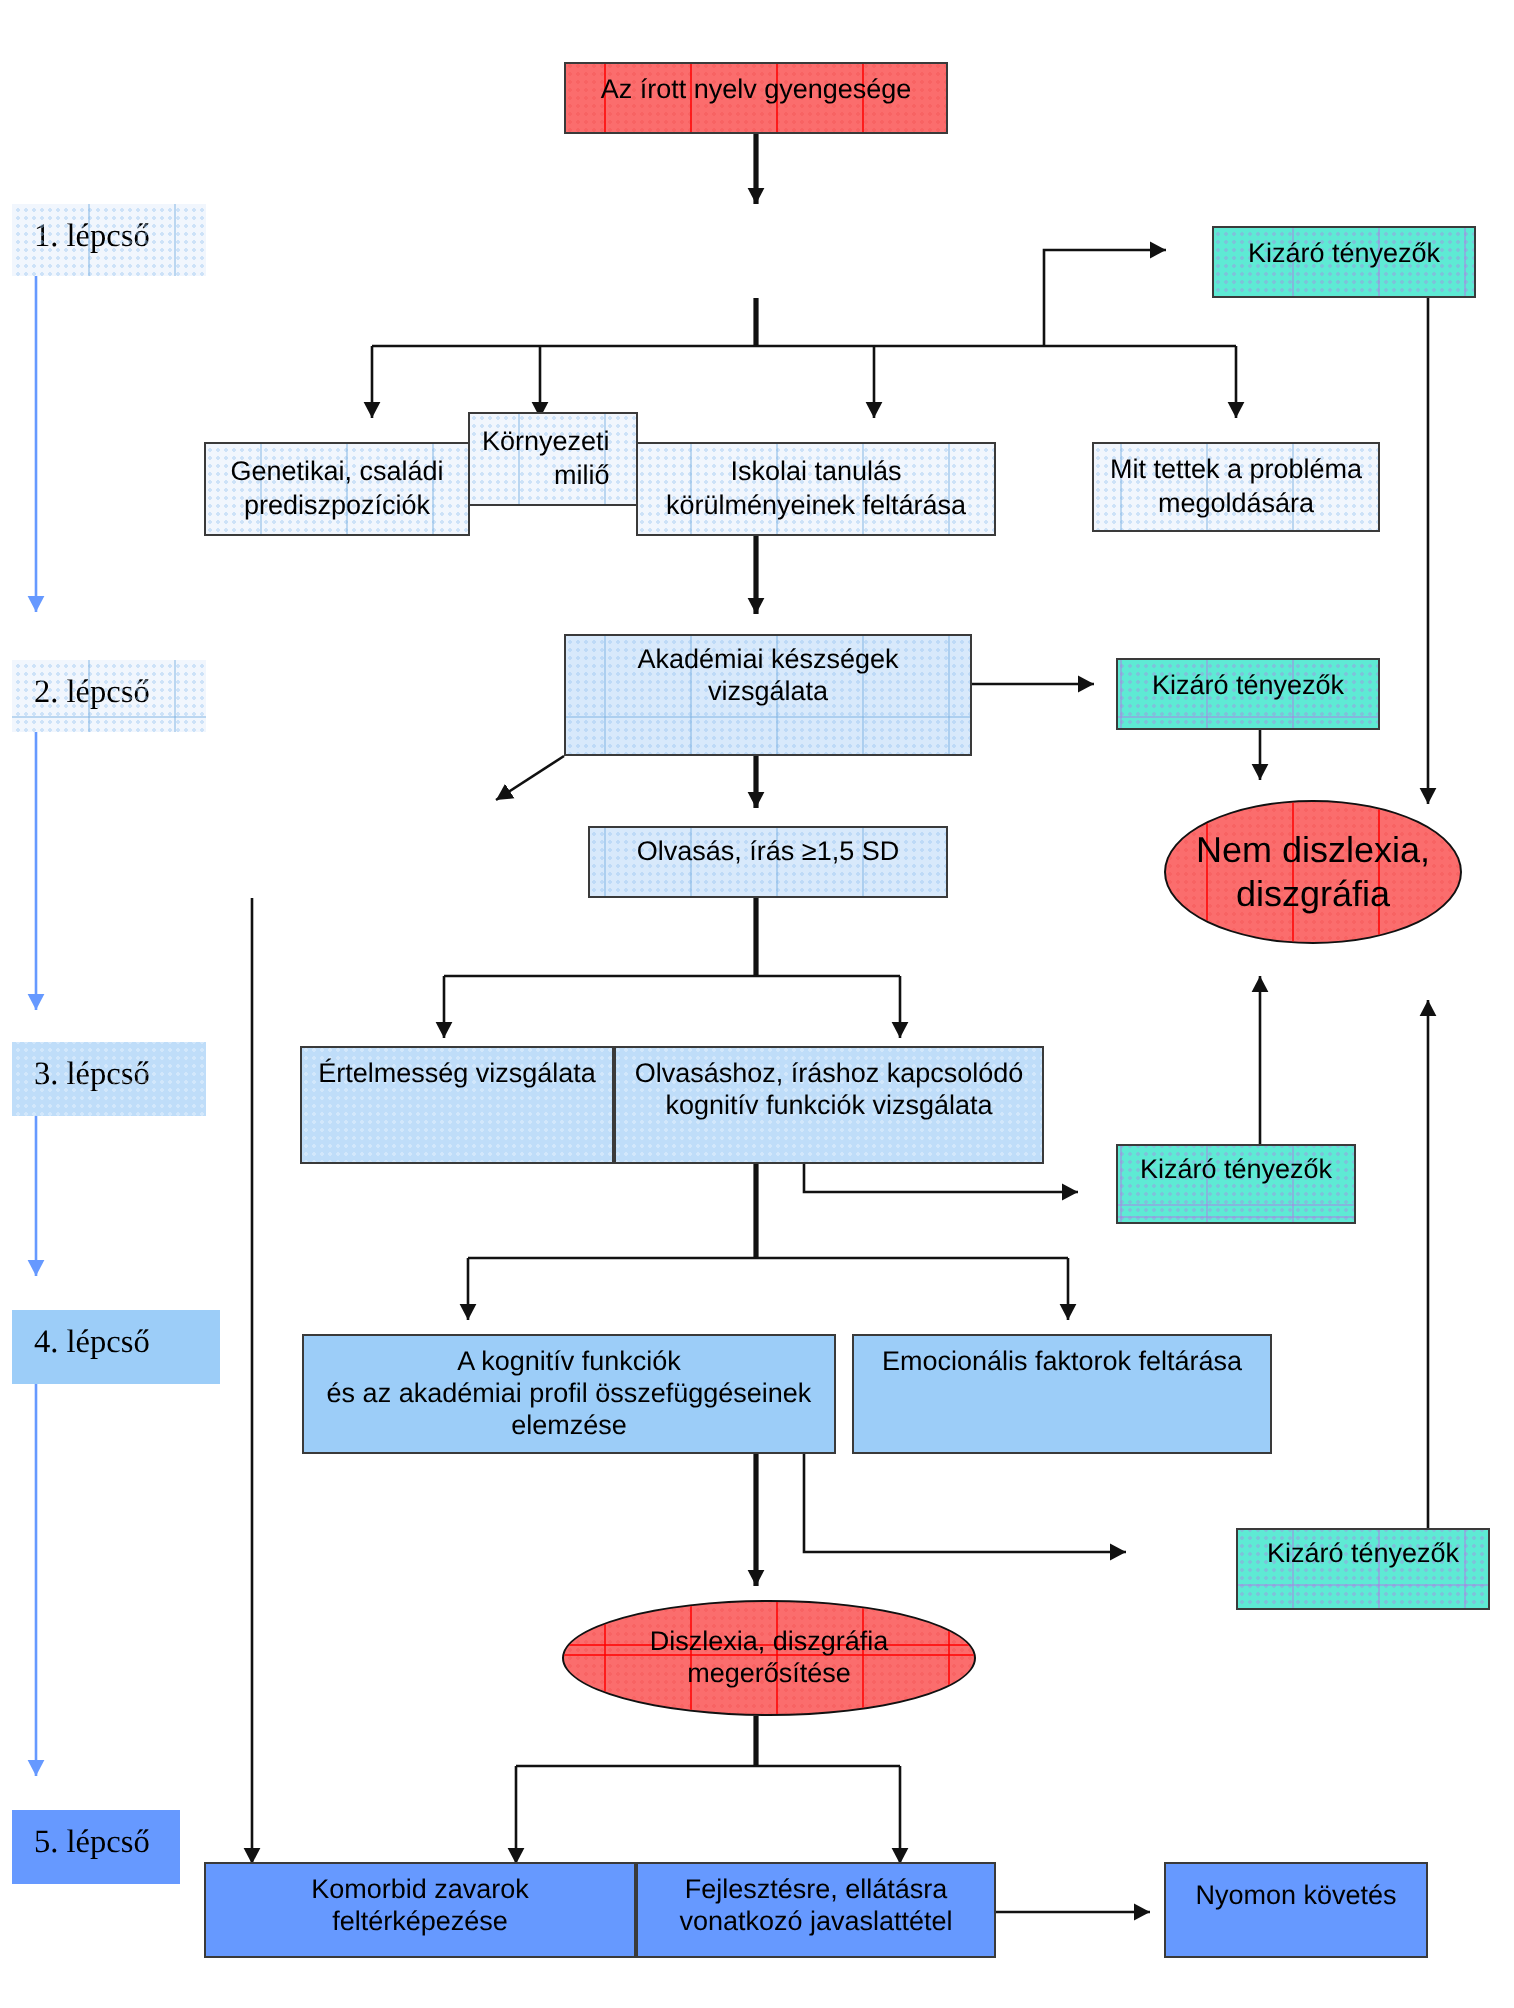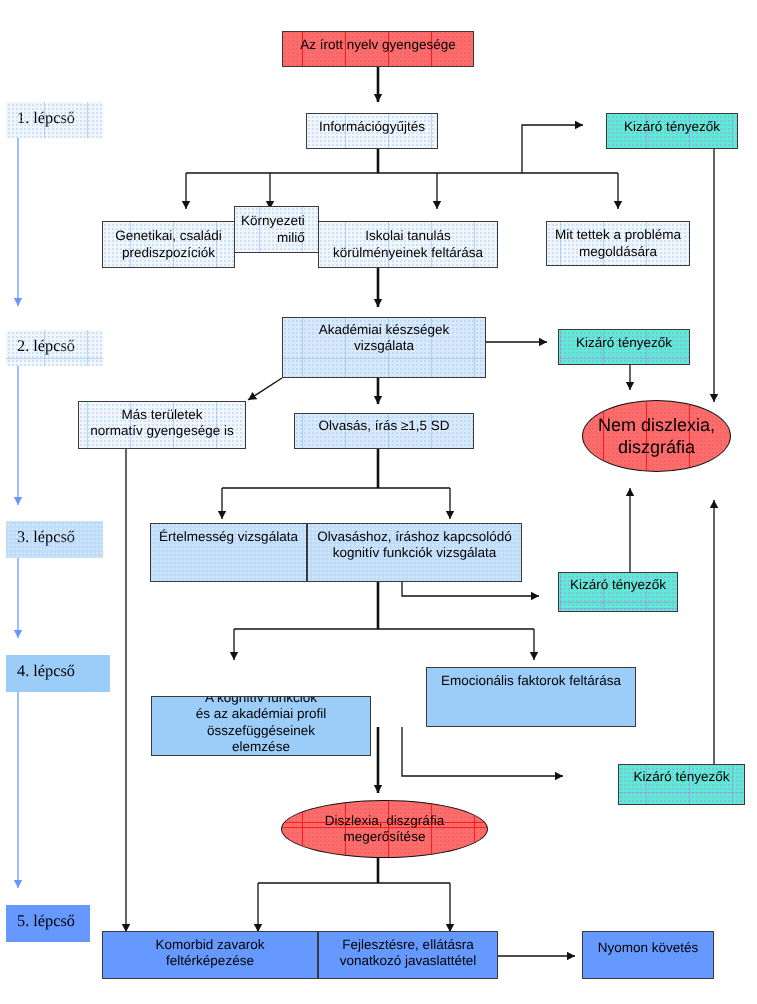--- a/index.html
+++ b/index.html
@@ -164,23 +164,20 @@
     <span class="lbl">4. lépcső</span>
   </div>
   <div class="step f-royal" style="left:6px;top:905px;width:84px;height:37px;">
     <span class="lbl">5. lépcső</span>
   </div>
 
   <div class="node bd f-red tex tex-red" style="left:282px;top:31px;width:192px;height:36px;font-size:13.5px;align-items:flex-start;padding-top:5px;">
     <span class="lbl">Az írott nyelv gyengesége</span>
   </div>
 
-  <div class="node bd f-lblue tex tex-blue" style="left:306px;top:113px;width:132px;height:36px;font-size:13.5px;align-items:flex-start;padding-top:5px;">
-    <span class="lbl">Információgyűjtés</span>
-  </div>
 
   <div class="node bd f-purple tex tex-purple" style="left:606px;top:113px;width:132px;height:36px;font-size:13.5px;align-items:flex-start;padding-top:5px;">
     <span class="lbl">Kizáró tényezők</span>
   </div>
 
   <div class="node bd f-lblue tex tex-blue" style="left:102px;top:221px;width:133px;height:47px;font-size:13.5px;">
     <span class="lbl">Genetikai, családi
 prediszpozíciók</span>
   </div>
   <div class="node bd f-lblue tex tex-blue" style="left:234px;top:206px;width:85px;height:47px;font-size:13.5px;justify-content:flex-start;text-align:right;">
@@ -197,45 +194,41 @@
   </div>
 
   <div class="node bd f-blue tex tex-blue" style="left:282px;top:317px;width:204px;height:61px;font-size:13.5px;align-items:flex-start;padding-top:4px;">
     <span class="lbl">Akadémiai készségek
 vizsgálata</span>
   </div>
   <div class="node bd f-purple tex tex-purple" style="left:558px;top:329px;width:132px;height:36px;font-size:13.5px;align-items:flex-start;padding-top:5px;">
     <span class="lbl">Kizáró tényezők</span>
   </div>
 
-  <div class="node bd f-lblue tex tex-blue" style="left:78px;top:401px;width:168px;height:48px;font-size:13.5px;align-items:flex-start;padding-top:5px;">
-    <span class="lbl">Más területek
-normatív gyengesége is</span>
-  </div>
   <div class="node bd f-blue tex tex-blue" style="left:294px;top:413px;width:180px;height:36px;font-size:13.5px;align-items:flex-start;padding-top:4px;">
     <span class="lbl">Olvasás, írás ≥1,5 SD</span>
   </div>
 
   <div class="node ellipse f-red tex tex-red" style="left:582px;top:400px;width:149px;height:72px;font-size:18px;border:1.6px solid #111;align-items:flex-start;padding-top:14px;">
     <span class="lbl">Nem diszlexia,
 diszgráfia</span>
   </div>
 
   <div class="node bd f-blue2 tex tex-blue2" style="left:150px;top:523px;width:157px;height:59px;font-size:13.5px;align-items:flex-start;padding-top:5px;">
     <span class="lbl">Értelmesség vizsgálata</span>
   </div>
   <div class="node bd f-blue2 tex tex-blue2" style="left:307px;top:523px;width:215px;height:59px;font-size:13.5px;align-items:flex-start;padding-top:5px;">
     <span class="lbl">Olvasáshoz, íráshoz kapcsolódó
 kognitív funkciók vizsgálata</span>
   </div>
   <div class="node bd f-purple tex tex-purple" style="left:558px;top:572px;width:120px;height:40px;font-size:13.5px;align-items:flex-start;padding-top:4px;">
     <span class="lbl">Kizáró tényezők</span>
   </div>
 
-  <div class="node bd f-sblue" style="left:151px;top:696px;width:220px;height:60px;font-size:13.5px;align-items:flex-end;padding-top:5px;">
+  <div class="node bd f-sblue" style="left:151px;top:667px;width:267px;height:60px;font-size:13.5px;align-items:flex-start;padding-top:5px;">
     <span class="lbl">A kognitív funkciók
 és az akadémiai profil  összefüggéseinek
 elemzése</span>
   </div>
   <div class="node bd f-sblue" style="left:426px;top:667px;width:210px;height:60px;font-size:13.5px;align-items:flex-start;padding-top:5px;">
     <span class="lbl">Emocionális faktorok feltárása</span>
   </div>
   <div class="node bd f-purple tex tex-purple" style="left:618px;top:764px;width:127px;height:41px;font-size:13.5px;align-items:flex-start;padding-top:4px;">
     <span class="lbl">Kizáró tényezők</span>
   </div>

